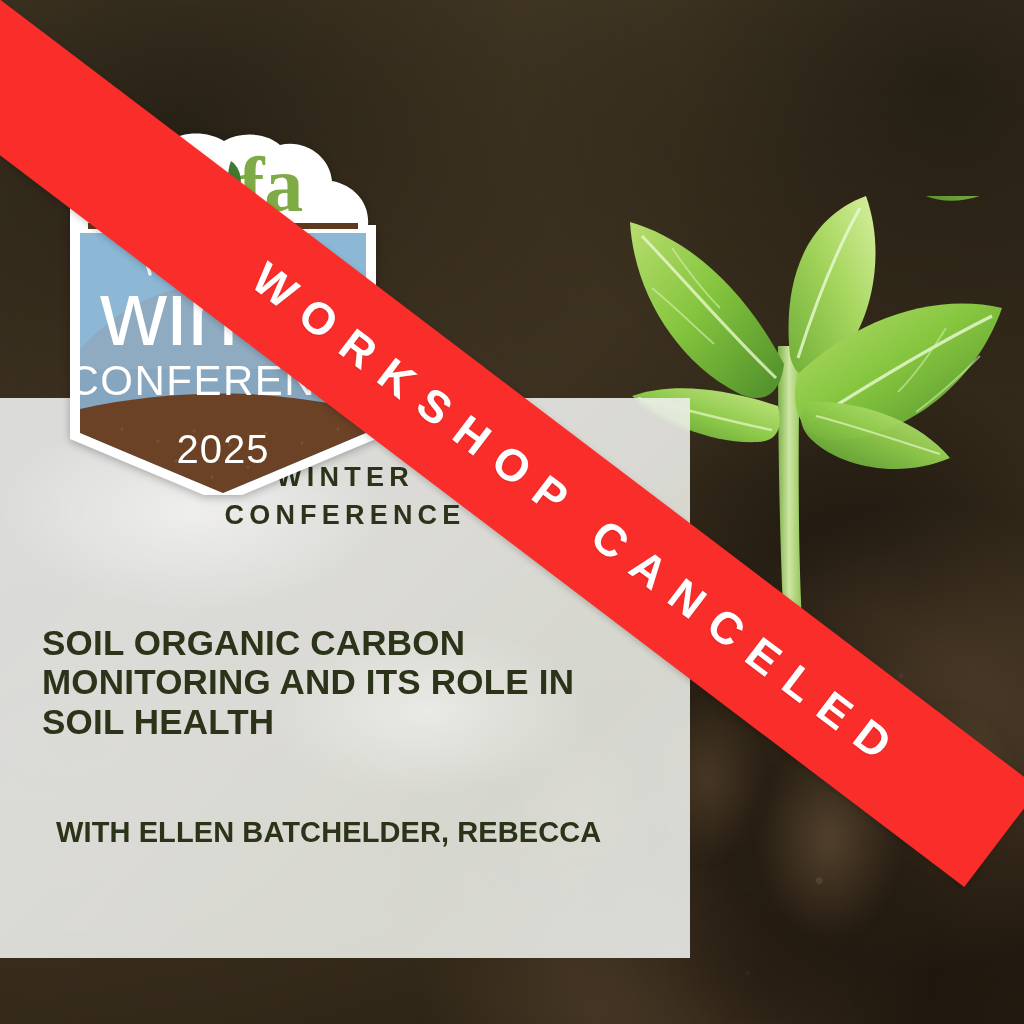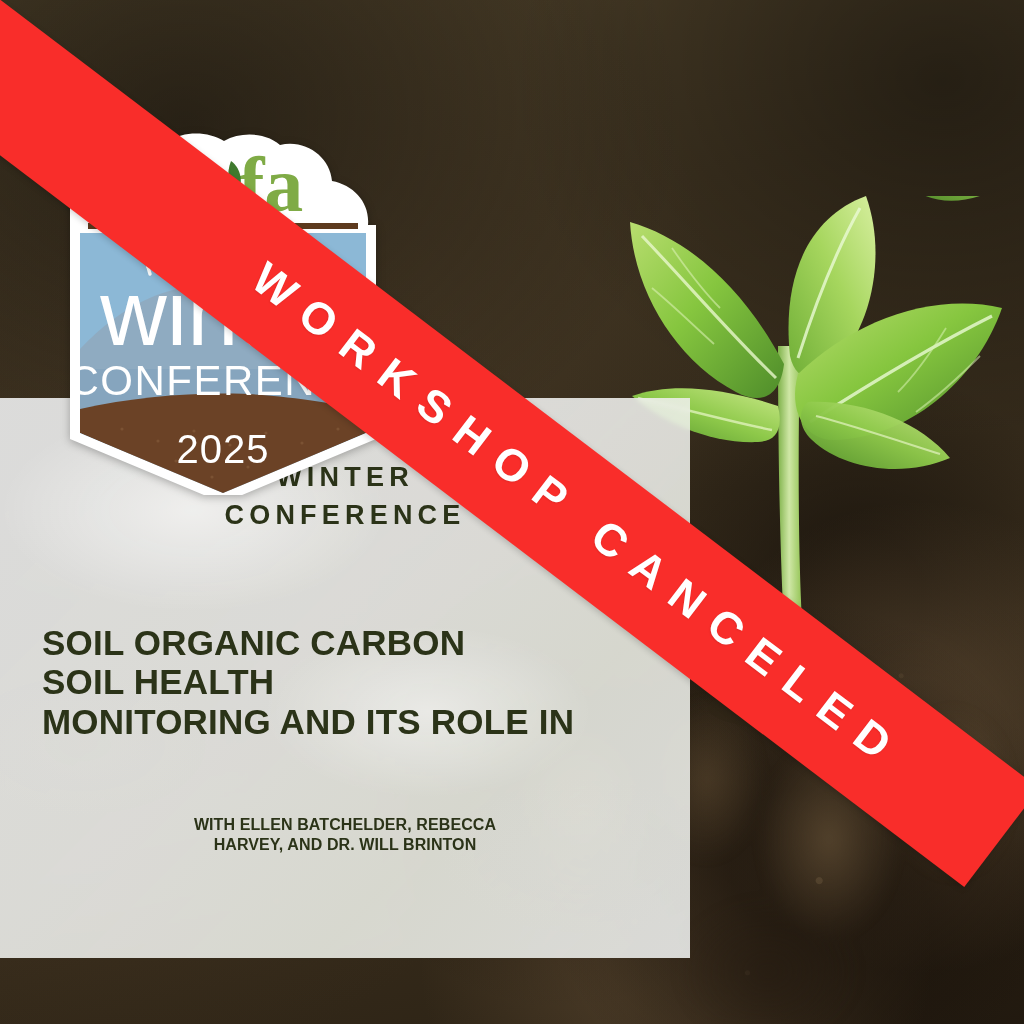--- a/index.html
+++ b/index.html
@@ -109,23 +109,22 @@
     font-size:35px;
     font-weight:800;
     line-height:1.13;
     letter-spacing:.2px;
     padding-right:4px;
   }
   .headline div { white-space:nowrap; }
 
   .presenters {
     margin-top:74px;
-    text-align:center;
     color:#2b3318;
-    font-size:16px;
+    font-size:29px;
     font-weight:800;
     line-height:1.22;
     letter-spacing:.1px;
     padding:0 14px;
   }
   .presenters div { white-space:nowrap; }
 
   
   .badge { position:absolute; left:62px; top:133px; width:322px; height:362px; }
   .badge svg { width:100%; height:100%; display:block;
@@ -218,27 +217,26 @@
   <div class="panel">
     <div class="panel-texture"></div>
     <div class="panel-inner">
       <div class="kicker">
         <div>WINTER</div>
         <div>CONFERENCE</div>
       </div>
 
       <div class="headline">
         <div>SOIL ORGANIC CARBON</div>
+        <div>MONITORING AND ITS ROLE IN</div>
         <div>SOIL HEALTH</div>
-        <div>MONITORING AND ITS ROLE IN</div>
       </div>
 
       <div class="presenters">
         <div>WITH ELLEN BATCHELDER, REBECCA</div>
-        <div>HARVEY, AND DR. WILL BRINTON</div>
       </div>
     </div>
   </div>
 
   <div class="badge">
     <svg viewBox="0 0 322 362" xmlns="http://www.w3.org/2000/svg">
       <defs>
         <clipPath id="shieldClip">
           <path d="M18 78 H304 V300 L161 360 L18 300 Z"></path>
         </clipPath>

